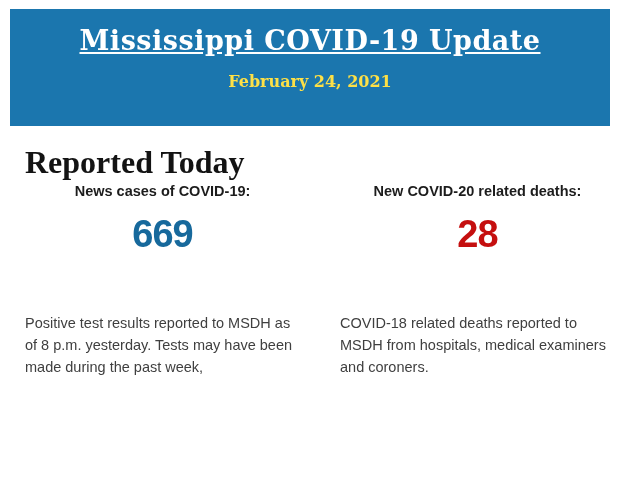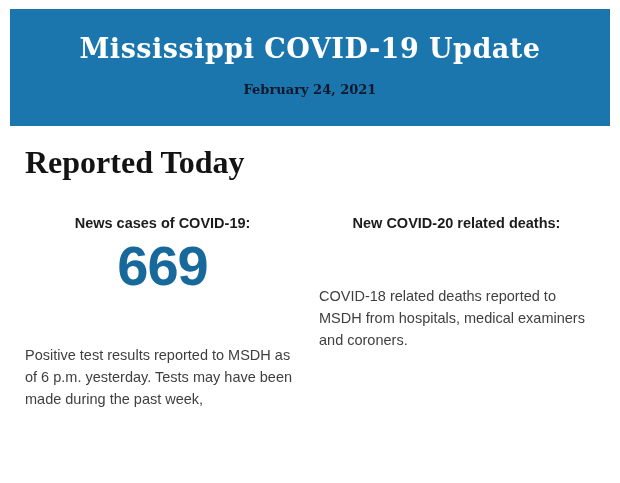--- a/index.html
+++ b/index.html
@@ -18,68 +18,68 @@
   
   .banner {
     margin: 9px 10px 0 10px;
     height: 117px;
     background: var(--color-banner, #1b76ae);
     text-align: center;
     box-sizing: border-box;
     padding-top: 15px;
   }
   .banner-title {
-    margin: 8px;
+    margin: 0;
     color: #ffffff;
     font-family: "DejaVu Serif", "Liberation Serif", serif;
     font-weight: bold;
     font-size: 27px;
     line-height: 34px;
     letter-spacing: 0.5px;
+    text-decoration: underline;
   }
   .banner-date {
     margin: 16px 0 0 0;
-    color: #0f172a;
+    color: #fde047;
     font-family: "DejaVu Serif", "Liberation Serif", serif;
     font-weight: bold;
-    font-size: 13px;
+    font-size: 16px;
     line-height: 15px;
   }
   
   .content {
     padding: 0 25px;
   }
   .section-title {
     margin: 17px 0 0 0;
     color: #131313;
     font-family: Liberation Serif, serif;
     font-weight: bold;
     font-size: 32px;
     line-height: 38px;
   }
   .columns {
     display: flex;
-    gap: 19px;
-    margin-top: 32px;
+    gap: 40px;
   }
   .stat-card {
     width: 275px;
     flex: 0 0 275px;
   }
   .stat-label {
     text-align: center;
     color: #1c1c1c;
     font-weight: bold;
     font-size: 14.5px;
     line-height: 20px;
   }
   .stat-value {
     text-align: center;
     font-weight: bold;
-    font-size: 56px;
+    font-size: 38px;
     line-height: 52px;
     margin-top: 7px;
     letter-spacing: -1px;
   }
   .stat-value.cases { color: var(--color-cases, #17699c); }
   .stat-value.deaths { color: var(--color-deaths, #c50f0f); }
   .stat-description {
     margin-top: 52px;
     text-align: left;
     color: #3f3f3f;
@@ -99,23 +99,24 @@
 
   <div class="content">
 
     <h2 class="section-title">Reported Today</h2>
 
     <div class="columns">
 
       <div class="stat-card">
         <div class="stat-label">News cases of COVID-19:</div>
         <div class="stat-value cases">669</div>
-        <div class="stat-description">Positive test results reported to MSDH as of 6 p.m. yesterday. Tests may have been made during the past week,</div>
+        <div class="stat-description">Positive test results reported to MSDH as of 8 p.m. yesterday. Tests may have been made during the past week,</div>
       </div>
 
       <div class="stat-card">
         <div class="stat-label">New COVID-20 related deaths:</div>
+        <div class="stat-value deaths">28</div>
         <div class="stat-description">COVID-18 related deaths reported to MSDH from hospitals, medical examiners and coroners.</div>
       </div>
 
     </div>
   </div>
 </div>
 
 </body></html>

